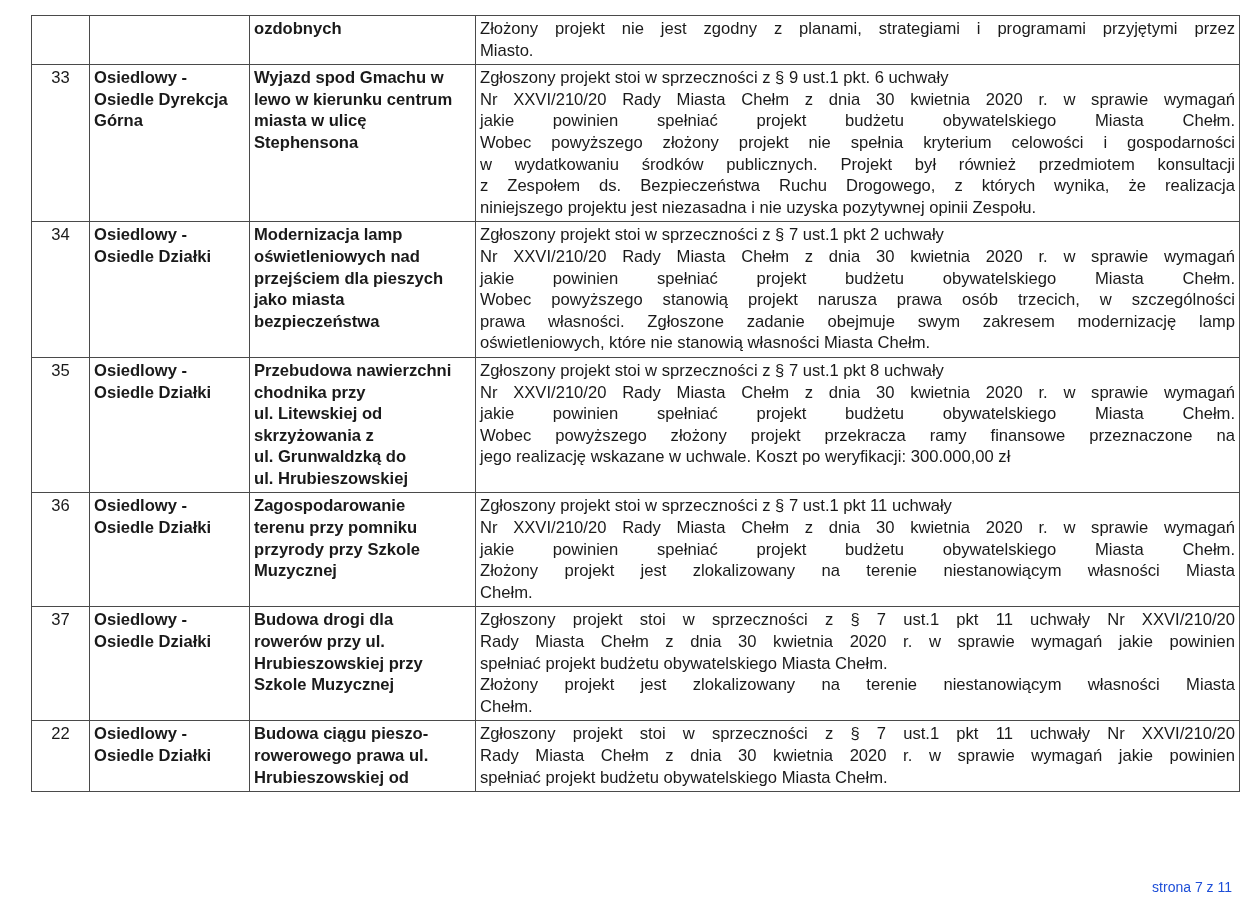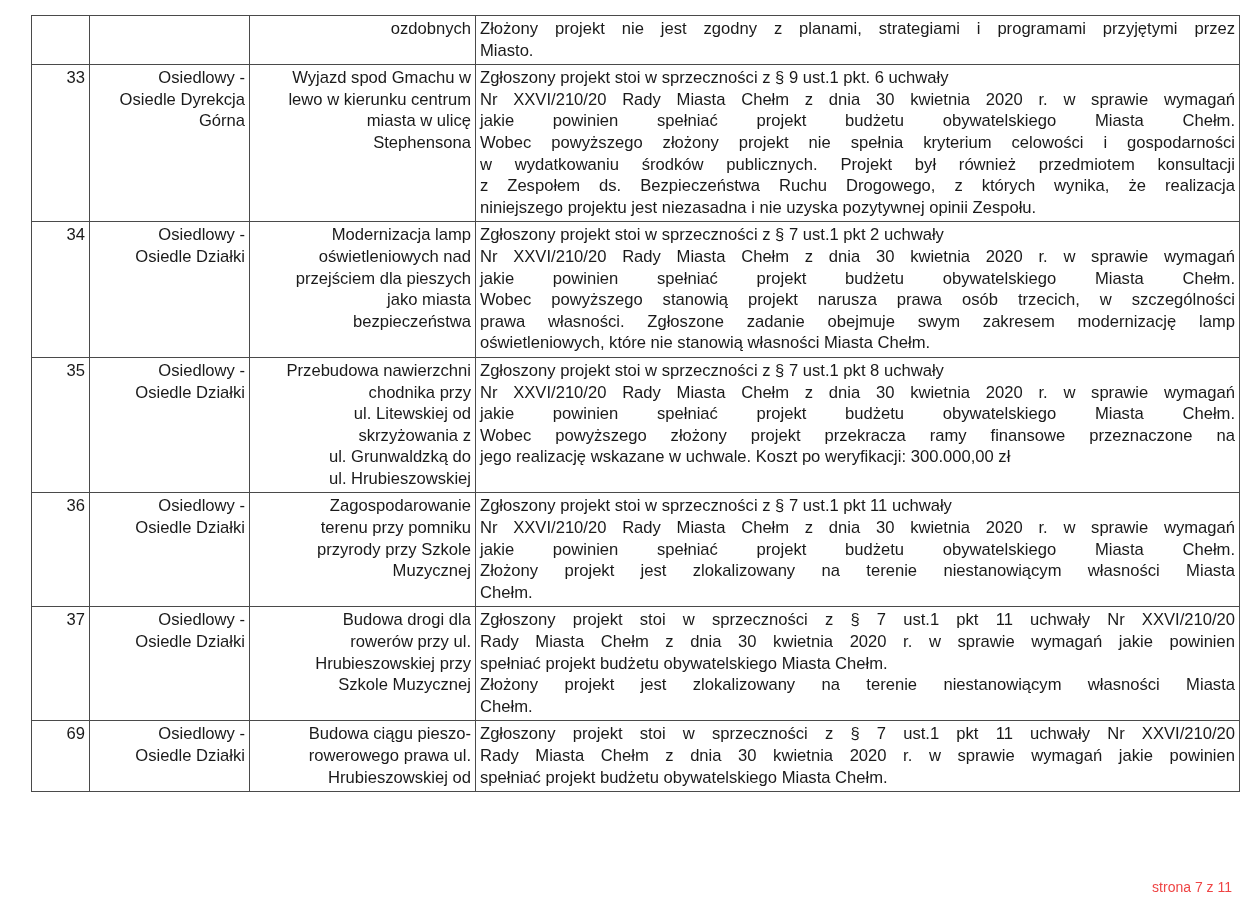--- a/index.html
+++ b/index.html
@@ -16,30 +16,30 @@
   }
   table.doc td {
     border: 1.3px solid #4a4a4a;
     vertical-align: top;
     padding: 2px 4px 3px 4px;
   }
   col.c-no { width: 58px; }
   col.c-type { width: 160px; }
   col.c-title { width: 226px; }
   col.c-reason { width: 764px; }
-  td.no { text-align: right; padding-left: 0; padding-right: 8px; }
-  td.type, td.title { text-align: right; white-space: pre-line; }
+  td.no { text-align: center; padding-left: 0; padding-right: 8px; }
+  td.type, td.title { text-align: left; white-space: pre-line; font-weight: bold; }
   td.title { padding-left: 2px; padding-right: 2px; }
   td.reason { text-align: justify; }
   td.reason .line { display: block; }
   td.reason .line.last { text-align-last: left; }
   td.reason .line.full { text-align-last: justify; }
   .footer {
     position: absolute; right: 28px; top: 879px;
-    font-size: 14px; color: #ef4444;
+    font-size: 14px; color: #1d4ed8;
   }
 </style>
 </head>
 <body>
 
 <div class="page">
   <table class="doc">
     <colgroup>
       <col class="c-no">
         <col class="c-type">
@@ -138,21 +138,21 @@
 Szkole Muzycznej</td>
     <td class="reason">
             <span class="line full">Zgłoszony projekt stoi w sprzeczności z § 7 ust.1 pkt 11 uchwały Nr XXVI/210/20</span>
             <span class="line full">Rady Miasta Chełm z dnia 30 kwietnia 2020 r. w sprawie wymagań jakie powinien</span>
             <span class="line last">spełniać projekt budżetu obywatelskiego Miasta Chełm.</span>
             <span class="line full">Złożony projekt jest zlokalizowany na terenie niestanowiącym własności Miasta</span>
             <span class="line last">Chełm.</span>
           </td>
   </tr>
         <tr>
-    <td class="no">69</td>
+    <td class="no">22</td>
     <td class="type">Osiedlowy -
 Osiedle Działki</td>
     <td class="title">Budowa ciągu pieszo-
 rowerowego prawa ul.
 Hrubieszowskiej od</td>
     <td class="reason">
             <span class="line full">Zgłoszony projekt stoi w sprzeczności z § 7 ust.1 pkt 11 uchwały Nr XXVI/210/20</span>
             <span class="line full">Rady Miasta Chełm z dnia 30 kwietnia 2020 r. w sprawie wymagań jakie powinien</span>
             <span class="line last">spełniać projekt budżetu obywatelskiego Miasta Chełm.</span>
           </td>

